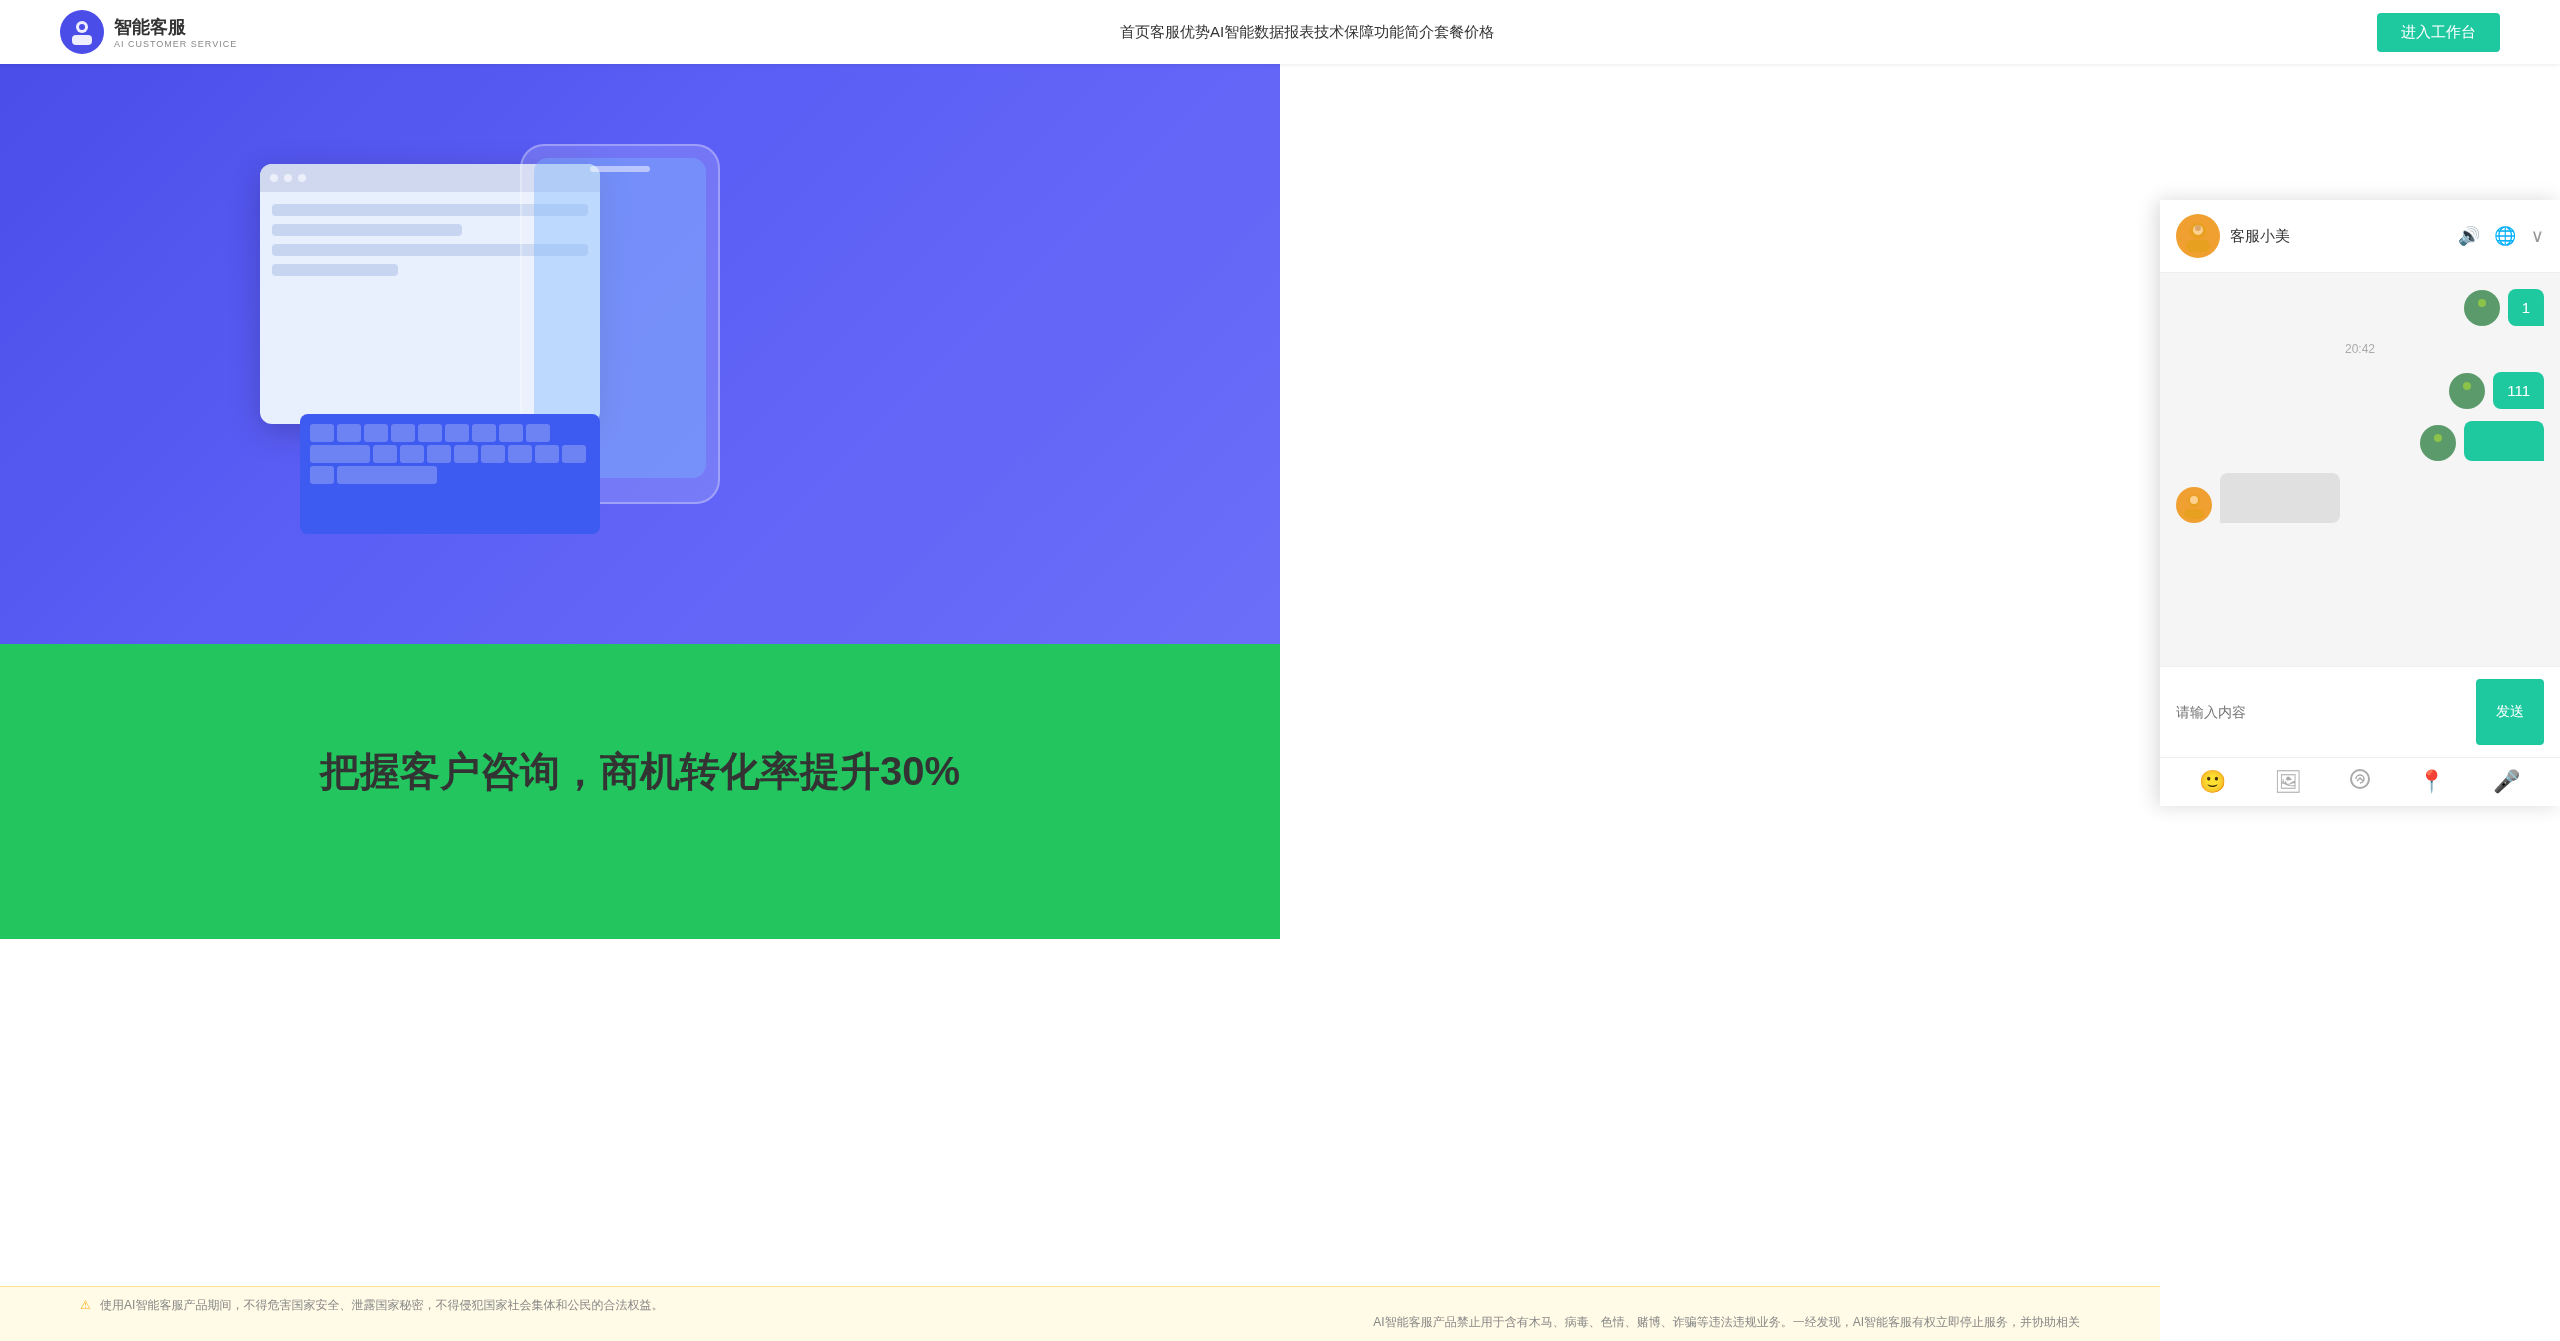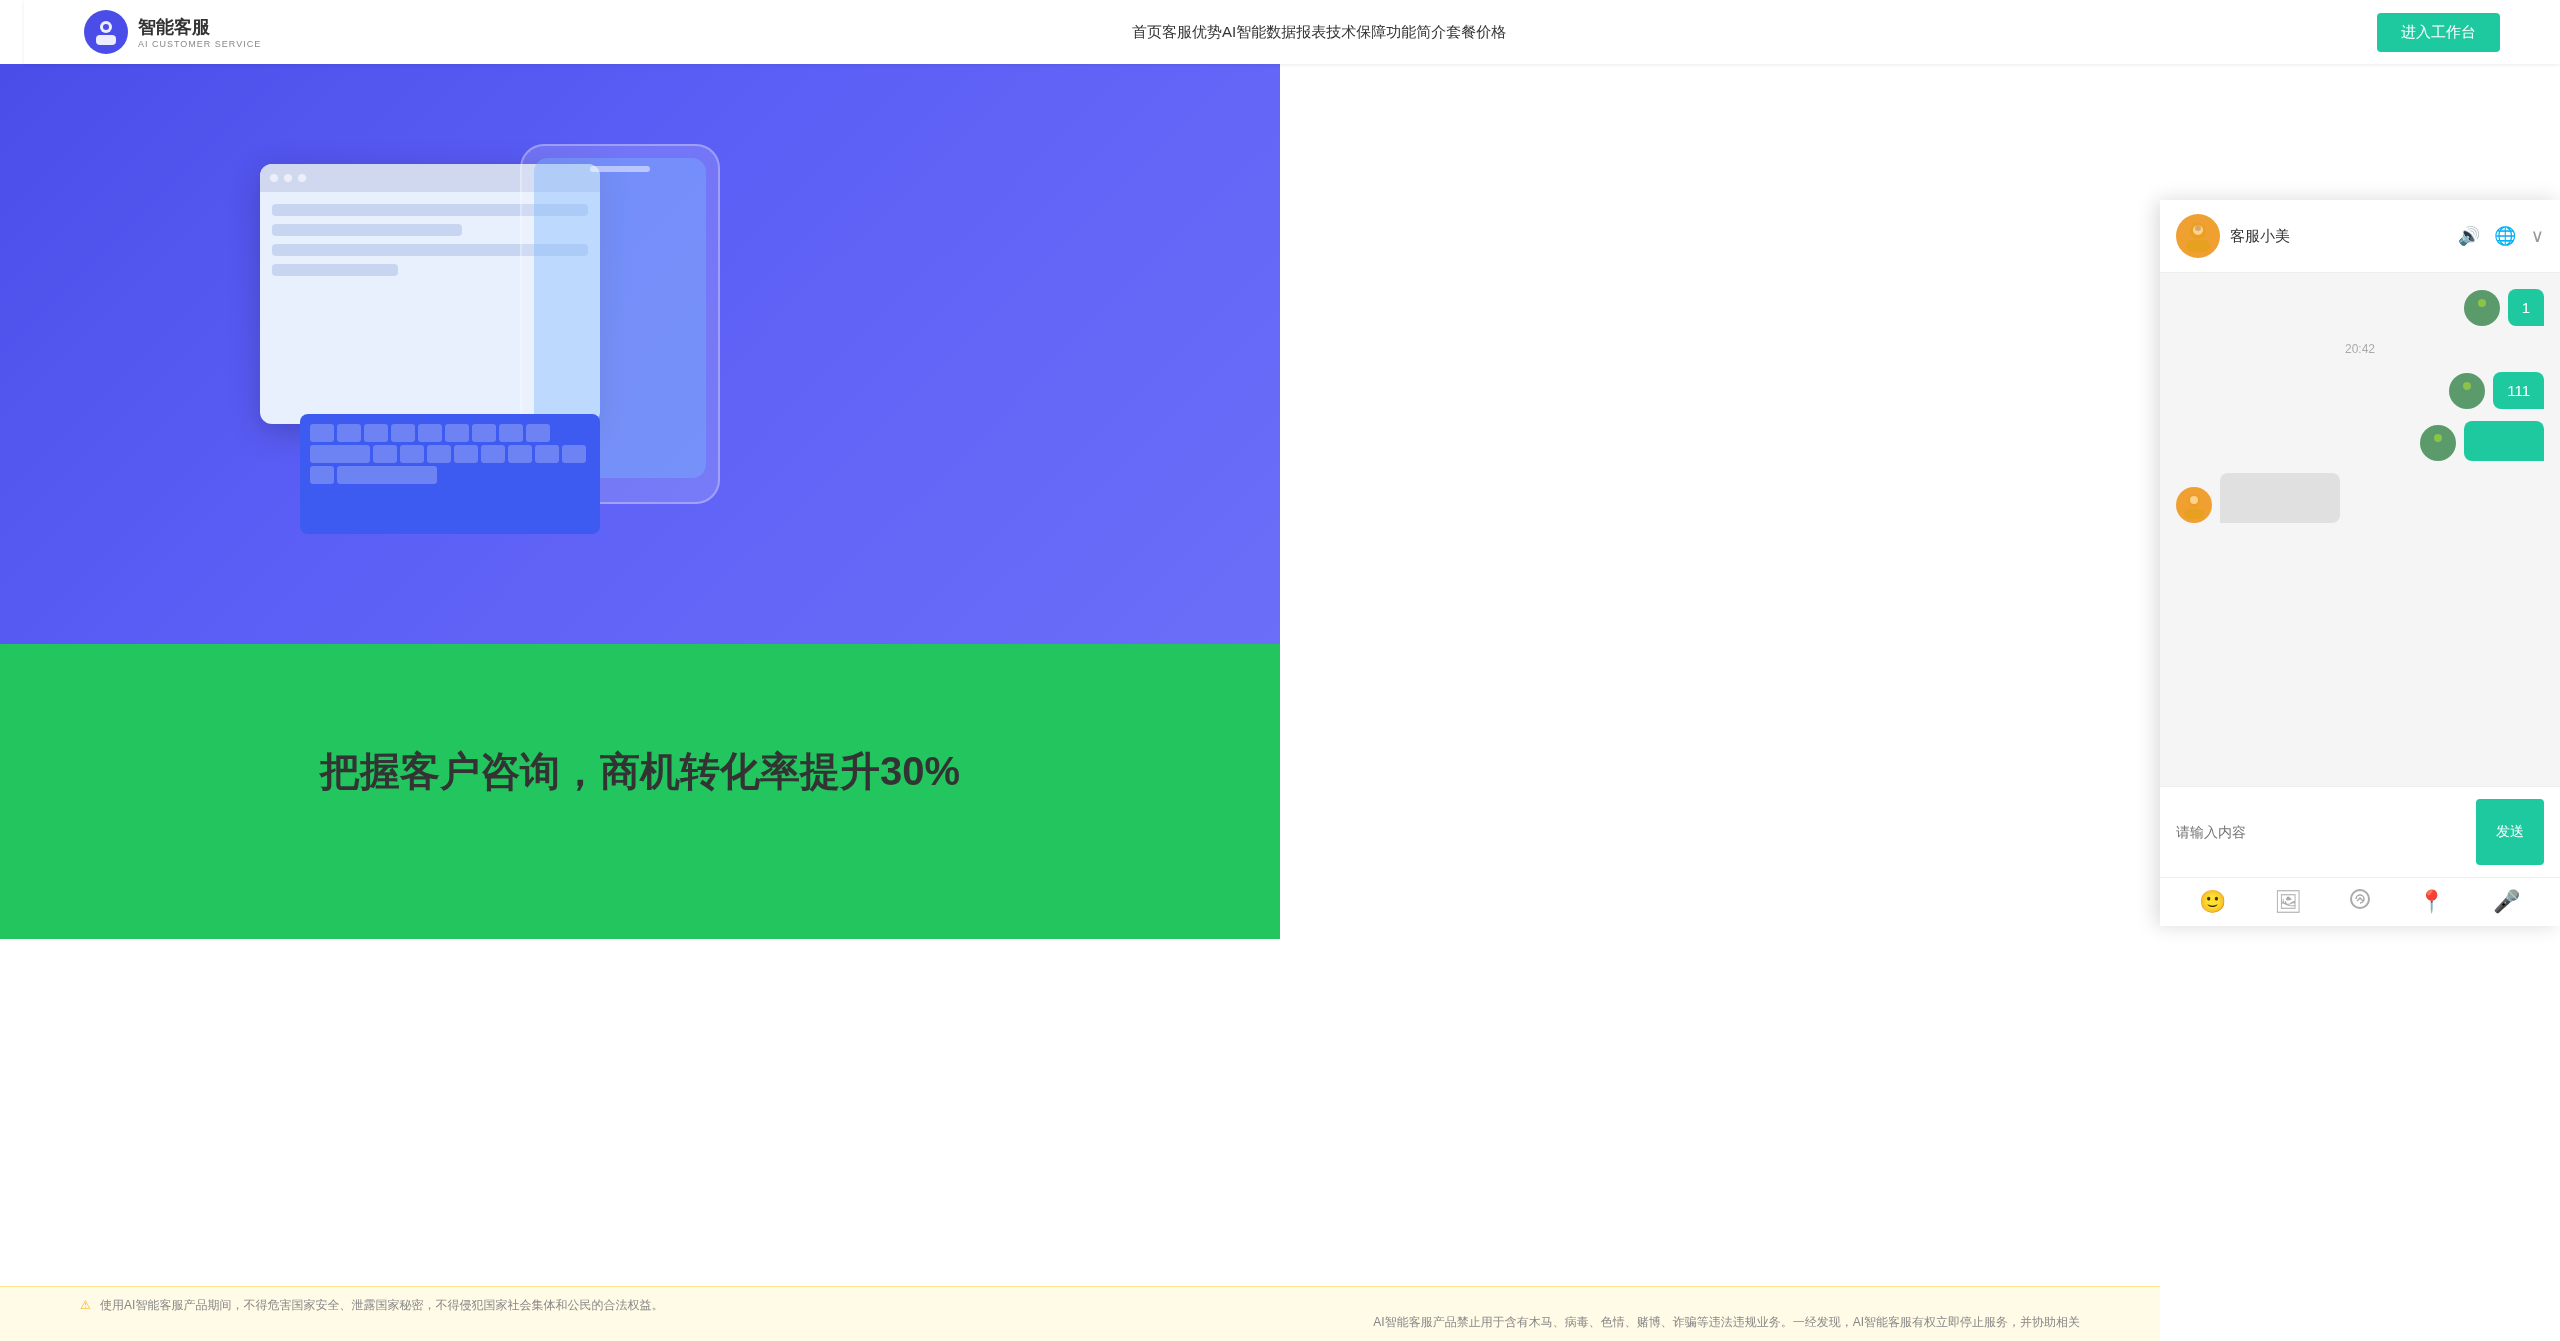--- a/index.html
+++ b/index.html
@@ -5,21 +5,20 @@
     * { margin: 0; padding: 0; box-sizing: border-box; }
     body { font-family: 'Microsoft YaHei', 'PingFang SC', sans-serif; overflow-x: hidden; width: 1280px; }
 
     
     .navbar {
       position: fixed; top: 0; left: 0; right: 0; z-index: 100;
       display: flex; align-items: center; justify-content: space-between;
       padding: 0 60px; height: 64px;
       background: rgba(255,255,255,0.95);
       box-shadow: 0 1px 4px rgba(0,0,0,0.08);
-      margin-left: 24px;
     }
     .navbar-logo { display: flex; align-items: center; gap: 10px; }
     .navbar-logo-icon {
       width: 44px; height: 44px; border-radius: 50%;
       background: #4a4de8; display: flex; align-items: center; justify-content: center;
       color: white; font-size: 22px; font-weight: bold;
     }
     .navbar-logo-text { display: flex; flex-direction: column; }
     .navbar-logo-main { font-size: 18px; font-weight: bold; color: #333; }
     .navbar-logo-sub { font-size: 9px; color: #888; letter-spacing: 1px; }
@@ -106,21 +105,21 @@
       align-content: flex-start;
     }
     .key {
       background: rgba(255,255,255,0.25); border-radius: 3px;
       width: 24px; height: 18px;
     }
 
     
     .chat-widget {
       position: fixed; right: 0; top: 200px;
-      width: 400px; height: 726px;
+      width: 400px; height: 606px;
       background: white;
       box-shadow: -4px 0 20px rgba(0,0,0,0.15);
       display: flex; flex-direction: column;
       border-top-left-radius: 8px;
       z-index: 200;
     }
     .chat-header {
       display: flex; align-items: center; justify-content: space-between;
       padding: 14px 16px;
       background: white;

